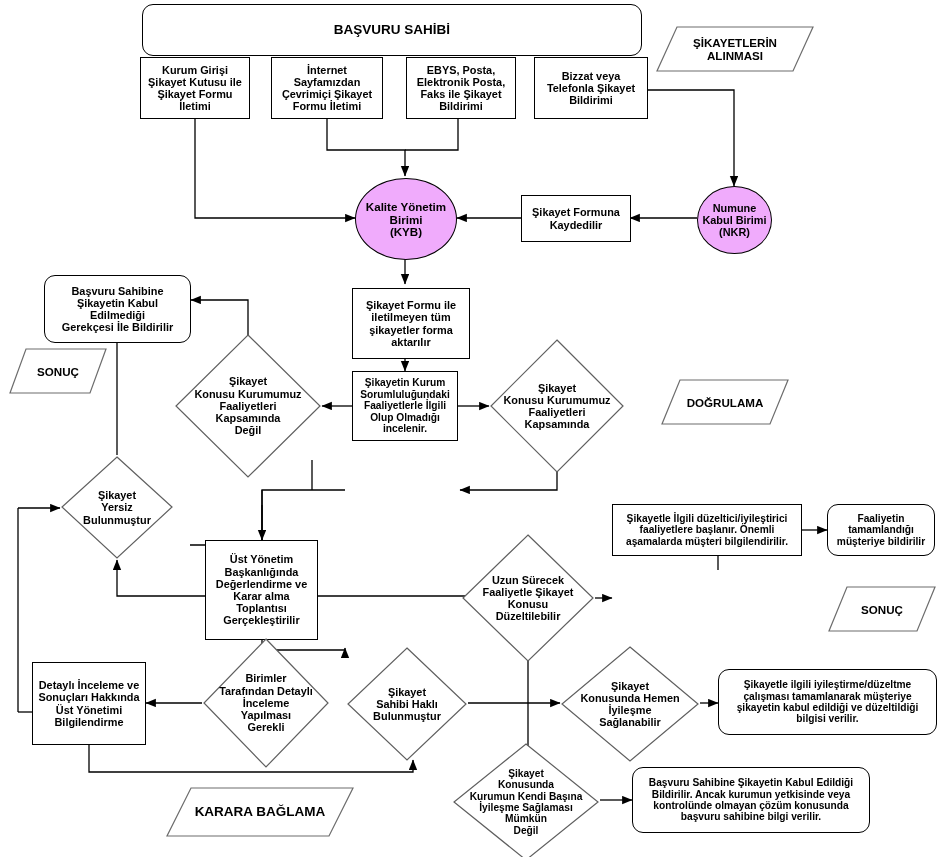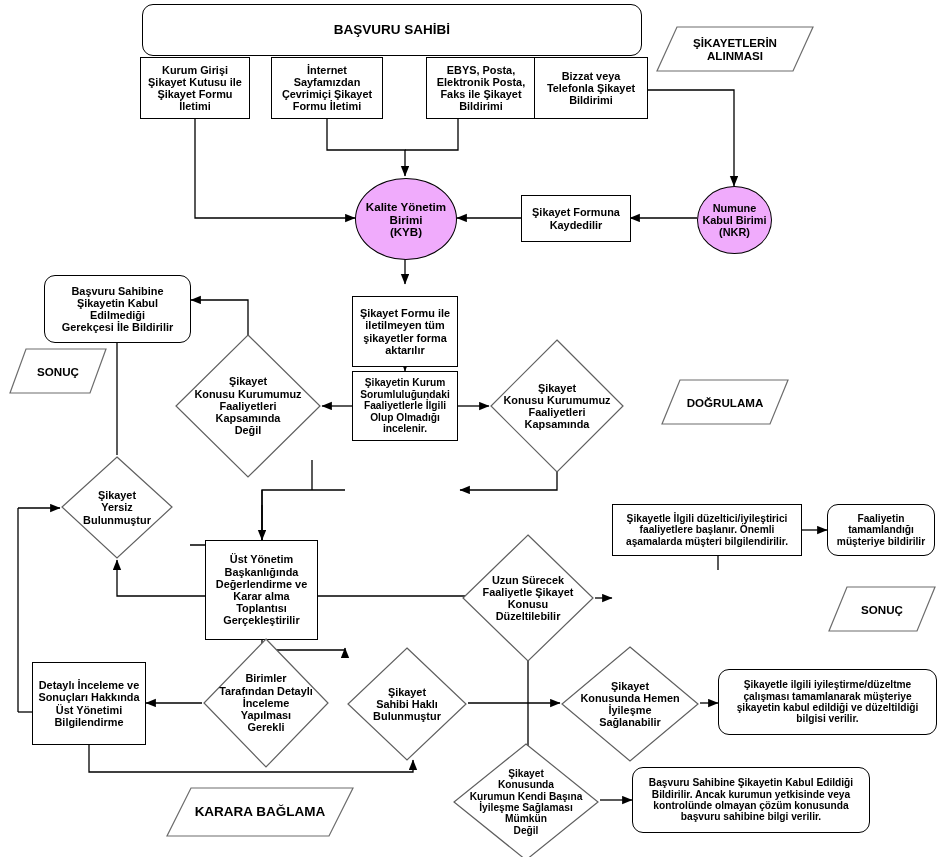--- a/index.html
+++ b/index.html
@@ -126,21 +126,21 @@
 Şikayet Kutusu ile
 Şikayet Formu
 İletimi</span>
   </div>
   <div class="node rect f11" style="left:271px;top:57px;width:112px;height:62px;">
     <span class="txt">İnternet
 Sayfamızdan
 Çevrimiçi Şikayet
 Formu İletimi</span>
   </div>
-  <div class="node rect f11" style="left:426px;top:57px;width:110px;height:62px;">
+  <div class="node rect f11" style="left:406px;top:57px;width:110px;height:62px;">
     <span class="txt">EBYS, Posta,
 Elektronik Posta,
 Faks ile Şikayet
 Bildirimi</span>
   </div>
   <div class="node rect f11" style="left:534px;top:57px;width:114px;height:62px;">
     <span class="txt">Bizzat veya
 Telefonla Şikayet
 Bildirimi</span>
   </div>
@@ -168,21 +168,21 @@
 Gerekçesi İle Bildirilir</span>
   </div>
 
   <div class="node para f12" style="left:8px;top:347px;width:100px;height:48px;">
     <svg class="pshape" viewBox="0 0 100 48" preserveAspectRatio="none">
       <polygon points="18,2 98,2 82,46 2,46" fill="#fff" stroke="#6d6d6d" stroke-width="1.2"></polygon>
     </svg>
     <span class="txt">SONUÇ</span>
   </div>
 
-  <div class="node rect f11" style="left:352px;top:296px;width:106px;height:71px;">
+  <div class="node rect f11" style="left:352px;top:288px;width:118px;height:71px;">
     <span class="txt">Şikayet Formu ile
 iletilmeyen tüm
 şikayetler forma
 aktarılır</span>
   </div>
 
   <div class="node rect f10" style="left:352px;top:371px;width:106px;height:70px;">
     <span class="txt">Şikayetin Kurum
 Sorumluluğundaki
 Faaliyetlerle İlgili

